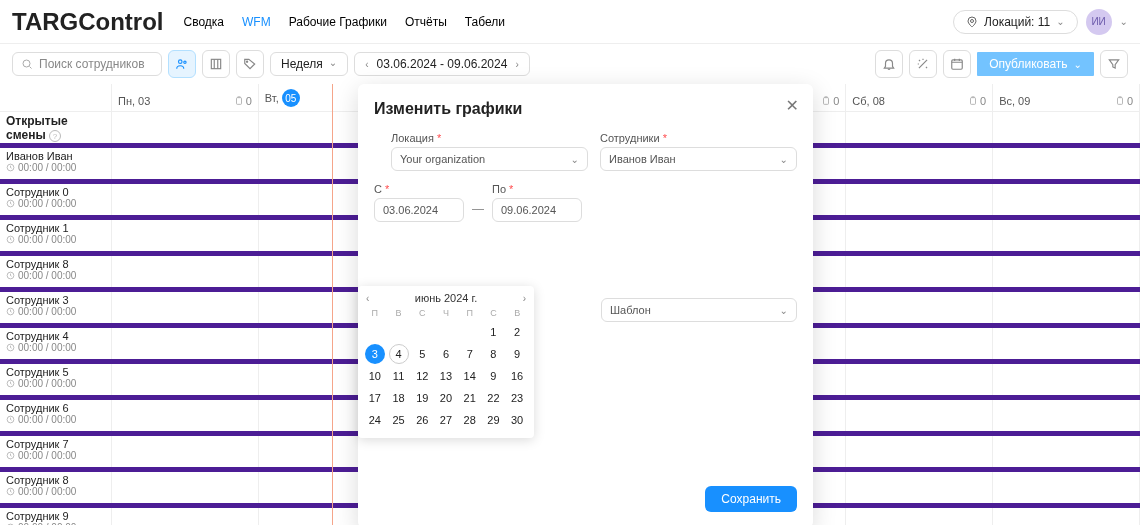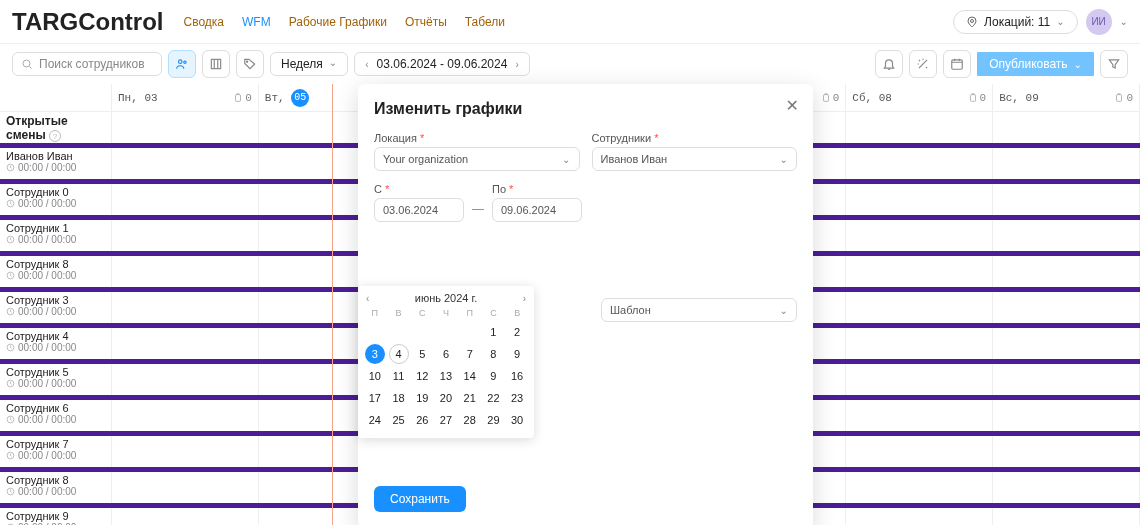--- a/index.html
+++ b/index.html
@@ -1,64 +1,64 @@
 <!DOCTYPE html>
 <html><head>
 <meta charset="utf-8">
 <style>
   * { box-sizing: border-box; }
   body { margin:0; font-family: Arial, sans-serif; font-size:12px; color:#222; background:#fff; width:1140px; }
   .topbar{display:flex;align-items:center;padding:0 12px;height:44px;border-bottom:1px solid #eee;}
   .brand{font-size:24px;font-weight:700;margin-right:20px;}
   .nav{display:flex;gap:18px;}
-  .nav-item{color:#a16207;cursor:pointer;}
+  .nav-item{color:#000000;cursor:pointer;}
   .nav-item.active{color:#1890ff;}
   .top-right{margin-left:auto;display:flex;align-items:center;gap:8px;}
   .loc-btn{border:1px solid #ddd;border-radius:16px;padding:4px 12px;display:flex;align-items:center;gap:6px;}
   .avatar{width:26px;height:26px;border-radius:50%;background:#d4c9f0;color:#6b5aab;display:flex;align-items:center;justify-content:center;font-size:10px;}
   .toolbar{display:flex;align-items:center;padding:6px 12px;gap:6px;}
   .search{flex:0 0 150px;border:1px solid #ddd;border-radius:6px;padding:4px 8px;display:flex;align-items:center;gap:6px;color:#888;}
   .icon-btn{width:28px;height:28px;border:1px solid #ddd;border-radius:6px;display:flex;align-items:center;justify-content:center;color:#666;}
   .icon-btn.active{background:#e6f4ff;color:#1890ff;border-color:#b3e0ff;}
   .period-btn{border:1px solid #ddd;border-radius:6px;padding:4px 10px;display:flex;gap:6px;}
   .range-btn{border:1px solid #ddd;border-radius:6px;padding:4px 10px;display:flex;align-items:center;gap:8px;}
   .spacer{flex:1;}
   .publish{background:#73c3ff;color:#fff;border-radius:1px;padding:5px 12px;display:flex;align-items:center;gap:6px;}
   .grid{position:relative;}
   .hdr-row{display:flex;border-bottom:1px solid #eee;height:28px;}
   .leftcol{width:112px;flex:0 0 112px;border-right:1px solid #eee;padding:4px 6px;font-size:11px;display:flex;align-items:center;gap:4px;}
-  .daycol{flex:1;border-right:1px solid #eee;padding:4px 6px;display:flex;align-items:center;justify-content:space-between;color:#555;font-size:11px;font-family:Liberation Mono, monospace;}
+  .daycol{flex:1;border-right:1px solid #eee;padding:4px 6px;display:flex;align-items:flex-end;justify-content:space-between;color:#555;font-size:11px;}
   .daynum{width:18px;height:18px;border-radius:50%;display:inline-flex;align-items:center;justify-content:center;font-size:10px;}
   .daynum.today{background:#1890ff;color:#fff;}
   .clipcount{color:#888;display:flex;align-items:center;gap:2px;}
   .row{display:flex;border-bottom:5px solid #4c1d95;height:36px;}
   .rowlabel{width:112px;flex:0 0 112px;border-right:1px solid #eee;padding:2px 6px;}
   .emp-name{font-size:11px;}
   .emp-sub{font-size:10px;color:#888;display:flex;align-items:center;gap:3px;}
   .cell{flex:1;border-right:1px solid #eee;}
   .vline{position:absolute;top:0;bottom:0;width:1px;background:#f5a58a;left:332px;}
   .modal{position:absolute;left:358px;top:84px;width:455px;background:#fff;border-radius:6px;box-shadow:0 6px 24px rgba(0,0,0,.15);padding:16px;z-index:10;}
   .modal h2{margin:0 0 14px 0;font-size:16px;font-weight:600;}
   .modal .close{position:absolute;top:12px;right:14px;font-size:16px;color:#777;cursor:pointer;}
-  .form-row{display:flex;gap:12px;}
+  .form-row{display:flex;gap:12px;margin-left:17px;}
   .field{flex:1;display:flex;flex-direction:column;gap:3px;}
   .label{font-size:11px;color:#555;}
   .req{color:#ff4d4f;}
   .select,.input{border:1px solid #ddd;border-radius:6px;padding:5px 8px;font-size:11px;color:#555;display:flex;align-items:center;justify-content:space-between;}
   .daterow{display:flex;align-items:flex-end;gap:6px;margin-top:12px;}
   .dash{padding:0 2px 6px;color:#888;}
   .calendar{position:absolute;top:202px;left:0;width:176px;background:#fff;box-shadow:0 2px 12px rgba(0,0,0,.15);border-radius:4px;padding:4px 6px 8px;font-size:11px;}
   .cal-hdr{display:flex;align-items:center;justify-content:space-between;padding:2px 2px;color:#333;}
   .cal-title{flex:1;text-align:center;}
   .cal-grid{display:grid;grid-template-columns:repeat(7,1fr);gap:2px;text-align:center;}
   .cal-dow{color:#aaa;font-size:9px;padding:2px 0;}
   .cal-day{padding:4px 0;border-radius:50%;cursor:pointer;width:20px;height:20px;margin:0 auto;display:flex;align-items:center;justify-content:center;}
   .cal-day.sel{background:#1890ff;color:#fff;}
   .cal-day.outline{border:1px solid #ccc;}
-  .modal-actions{display:flex;margin-top:264px;}
+  .modal-actions{display:flex;justify-content:flex-end;margin-top:264px;}
   .save{background:#1890ff;color:#fff;border-radius:6px;padding:6px 16px;border:none;font-size:12px;}
   .tpl-select{position:absolute;top:214px;right:16px;width:196px;}
   .chev{font-size:10px;color:#888;}
   svg{display:block;}
 </style>
 </head>
 <body>
 
 <div class="topbar">
   <div class="brand">TARGControl</div>

